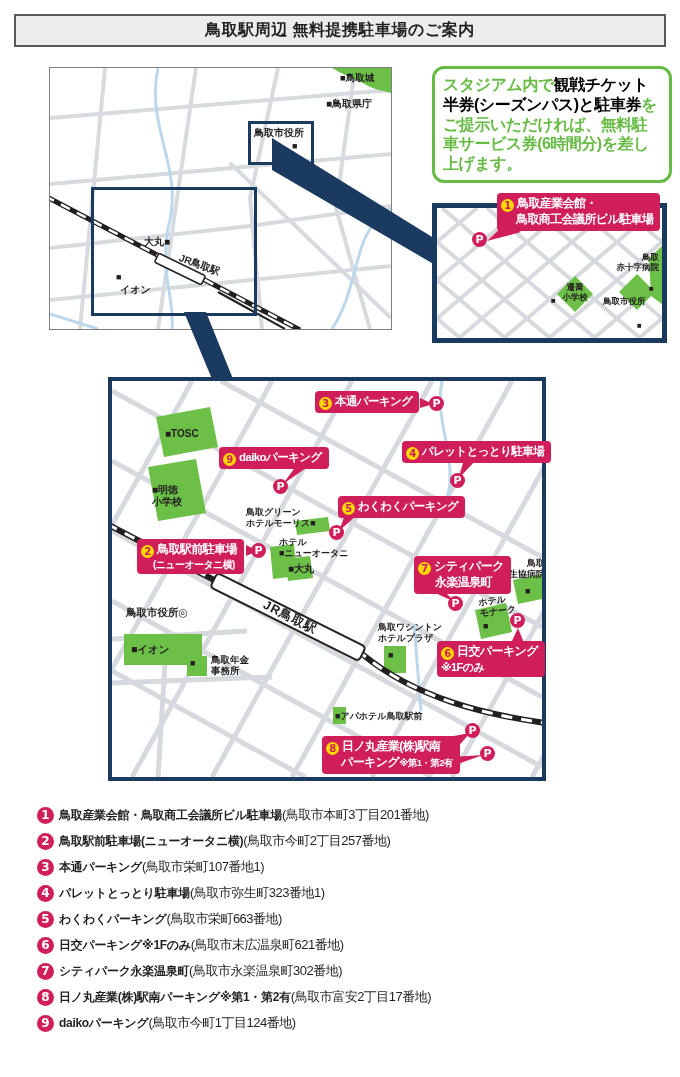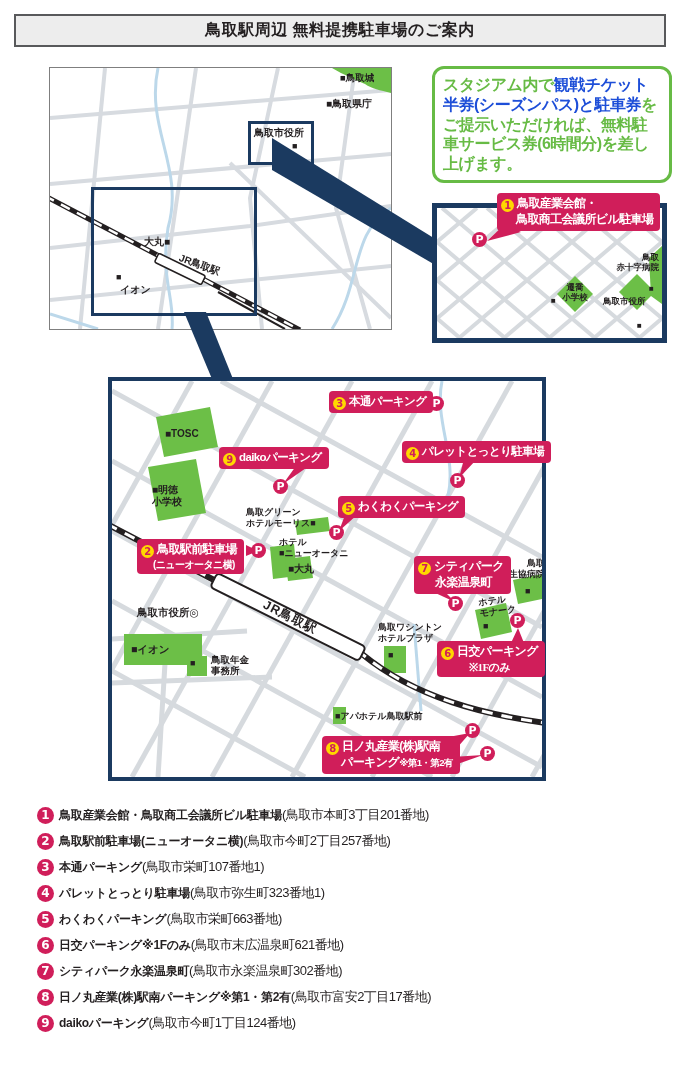--- a/index.html
+++ b/index.html
@@ -19,27 +19,27 @@
   .lbl{position:absolute;font-weight:bold;line-height:1.18;white-space:pre-line;color:#231f20;font-size:10px;}
   .s9{font-size:9px;} .s95{font-size:9.5px;} .s105{font-size:10.5px;}
   .sq{position:absolute;font-size:9px;font-weight:bold;color:#231f20;line-height:1;}
   .navy-rect{position:absolute;border:3px solid #1b3a60;}
 
   .overlay{position:absolute;left:0;top:0;z-index:5;pointer-events:none;}
 
   .info-box{position:absolute;left:432px;top:66px;width:218px;background:#fff;border:3.5px solid #67bb45;
     border-radius:12px;padding:6px 8px;font-size:16px;font-weight:bold;line-height:1.24;
     letter-spacing:-0.5px;color:#67bb45;z-index:4;}
-  .info-pink{color:#1d4ed8;text-align:right;}
+  .info-pink{color:#000000;text-align:right;}
 
   .callout{position:absolute;background:#d01e5a;color:#fff;font-weight:bold;border-radius:4px;
     padding:3px 7px 3px 4px;font-size:11.5px;line-height:1.3;letter-spacing:-0.6px;
     white-space:nowrap;z-index:6;}
   .callout .ln2{padding-left:15px;}
-  .callout .ctr{text-align:center;padding-left:0;font-family:Liberation Serif, serif;}
+  .callout .ctr{padding-left:0;}
   .callout .small{font-size:9.5px;}
   .num{display:inline-flex;width:13px;height:13px;border-radius:50%;background:#ffd800;color:#d01e5a;
     font-size:10px;font-weight:bold;align-items:center;justify-content:center;margin-right:3px;
     vertical-align:-2px;font-family:"DejaVu Sans",sans-serif;}
 
   .p-marker{position:absolute;width:15px;height:15px;border-radius:50%;background:#d01e5a;color:#fff;
     font-weight:bold;font-size:11px;display:flex;align-items:center;justify-content:center;z-index:6;
     font-family:"DejaVu Sans",sans-serif;}
 
   .list{position:absolute;left:33px;top:806px;width:630px;z-index:2;}
@@ -182,21 +182,21 @@
       </g>
     </svg>
     <div class="lbl" style="left:53px;top:47px;">■TOSC</div>
     <div class="lbl" style="left:40px;top:103px;">■明徳
 小学校</div>
     <div class="lbl s9" style="left:134px;top:126px;">鳥取グリーン
 ホテルモーリス■</div>
     <div class="lbl s9" style="left:167px;top:156px;">ホテル
 ■ニューオータニ</div>
     <div class="lbl" style="left:176px;top:182px;">■大丸</div>
-    <div class="lbl s105" style="left:25px;top:225px;">鳥取市役所◎</div>
+    <div class="lbl s105" style="left:14px;top:225px;">鳥取市役所◎</div>
     <div class="jr-main">JR鳥取駅</div>
     <div class="lbl s105" style="left:19px;top:262px;">■イオン</div>
     <div class="sq" style="left:78px;top:278px;">■</div>
     <div class="lbl s95" style="left:99px;top:273px;">鳥取年金
 事務所</div>
     <div class="lbl s9" style="left:223px;top:330px;">■アパホテル鳥取駅前</div>
     <div class="sq" style="left:276px;top:270px;">■</div>
     <div class="lbl s9" style="left:266px;top:241px;">鳥取ワシントン
 ホテルプラザ</div>
     <div class="lbl s9 monarch-lbl" style="left:367px;top:214px;">ホテル
@@ -236,21 +236,21 @@
   <div class="p-marker" style="left:273px;top:479px;">P</div>
 
   <div class="callout" style="left:497px;top:193px;font-size:12px;">
     <div><span class="num">1</span><span>鳥取産業会館・</span></div>
     <div class="ln2">鳥取商工会議所ビル駐車場</div>
   </div>
   <div class="callout" style="left:137px;top:539px;font-size:12px;">
     <div><span class="num">2</span><span>鳥取駅前駐車場</span></div>
     <div class="ln2" style="font-size:10px;padding-left:12px;">(ニューオータニ横)</div>
   </div>
-  <div class="callout" style="left:329px;top:391px;">
+  <div class="callout" style="left:315px;top:391px;">
     <span class="num">3</span><span>本通パーキング</span>
   </div>
   <div class="callout" style="left:402px;top:441px;">
     <span class="num">4</span><span>パレットとっとり駐車場</span>
   </div>
   <div class="callout" style="left:338px;top:496px;">
     <span class="num">5</span><span>わくわくパーキング</span>
   </div>
   <div class="callout" style="left:437px;top:641px;font-size:12px;">
     <div><span class="num">6</span><span>日交パーキング</span></div>

